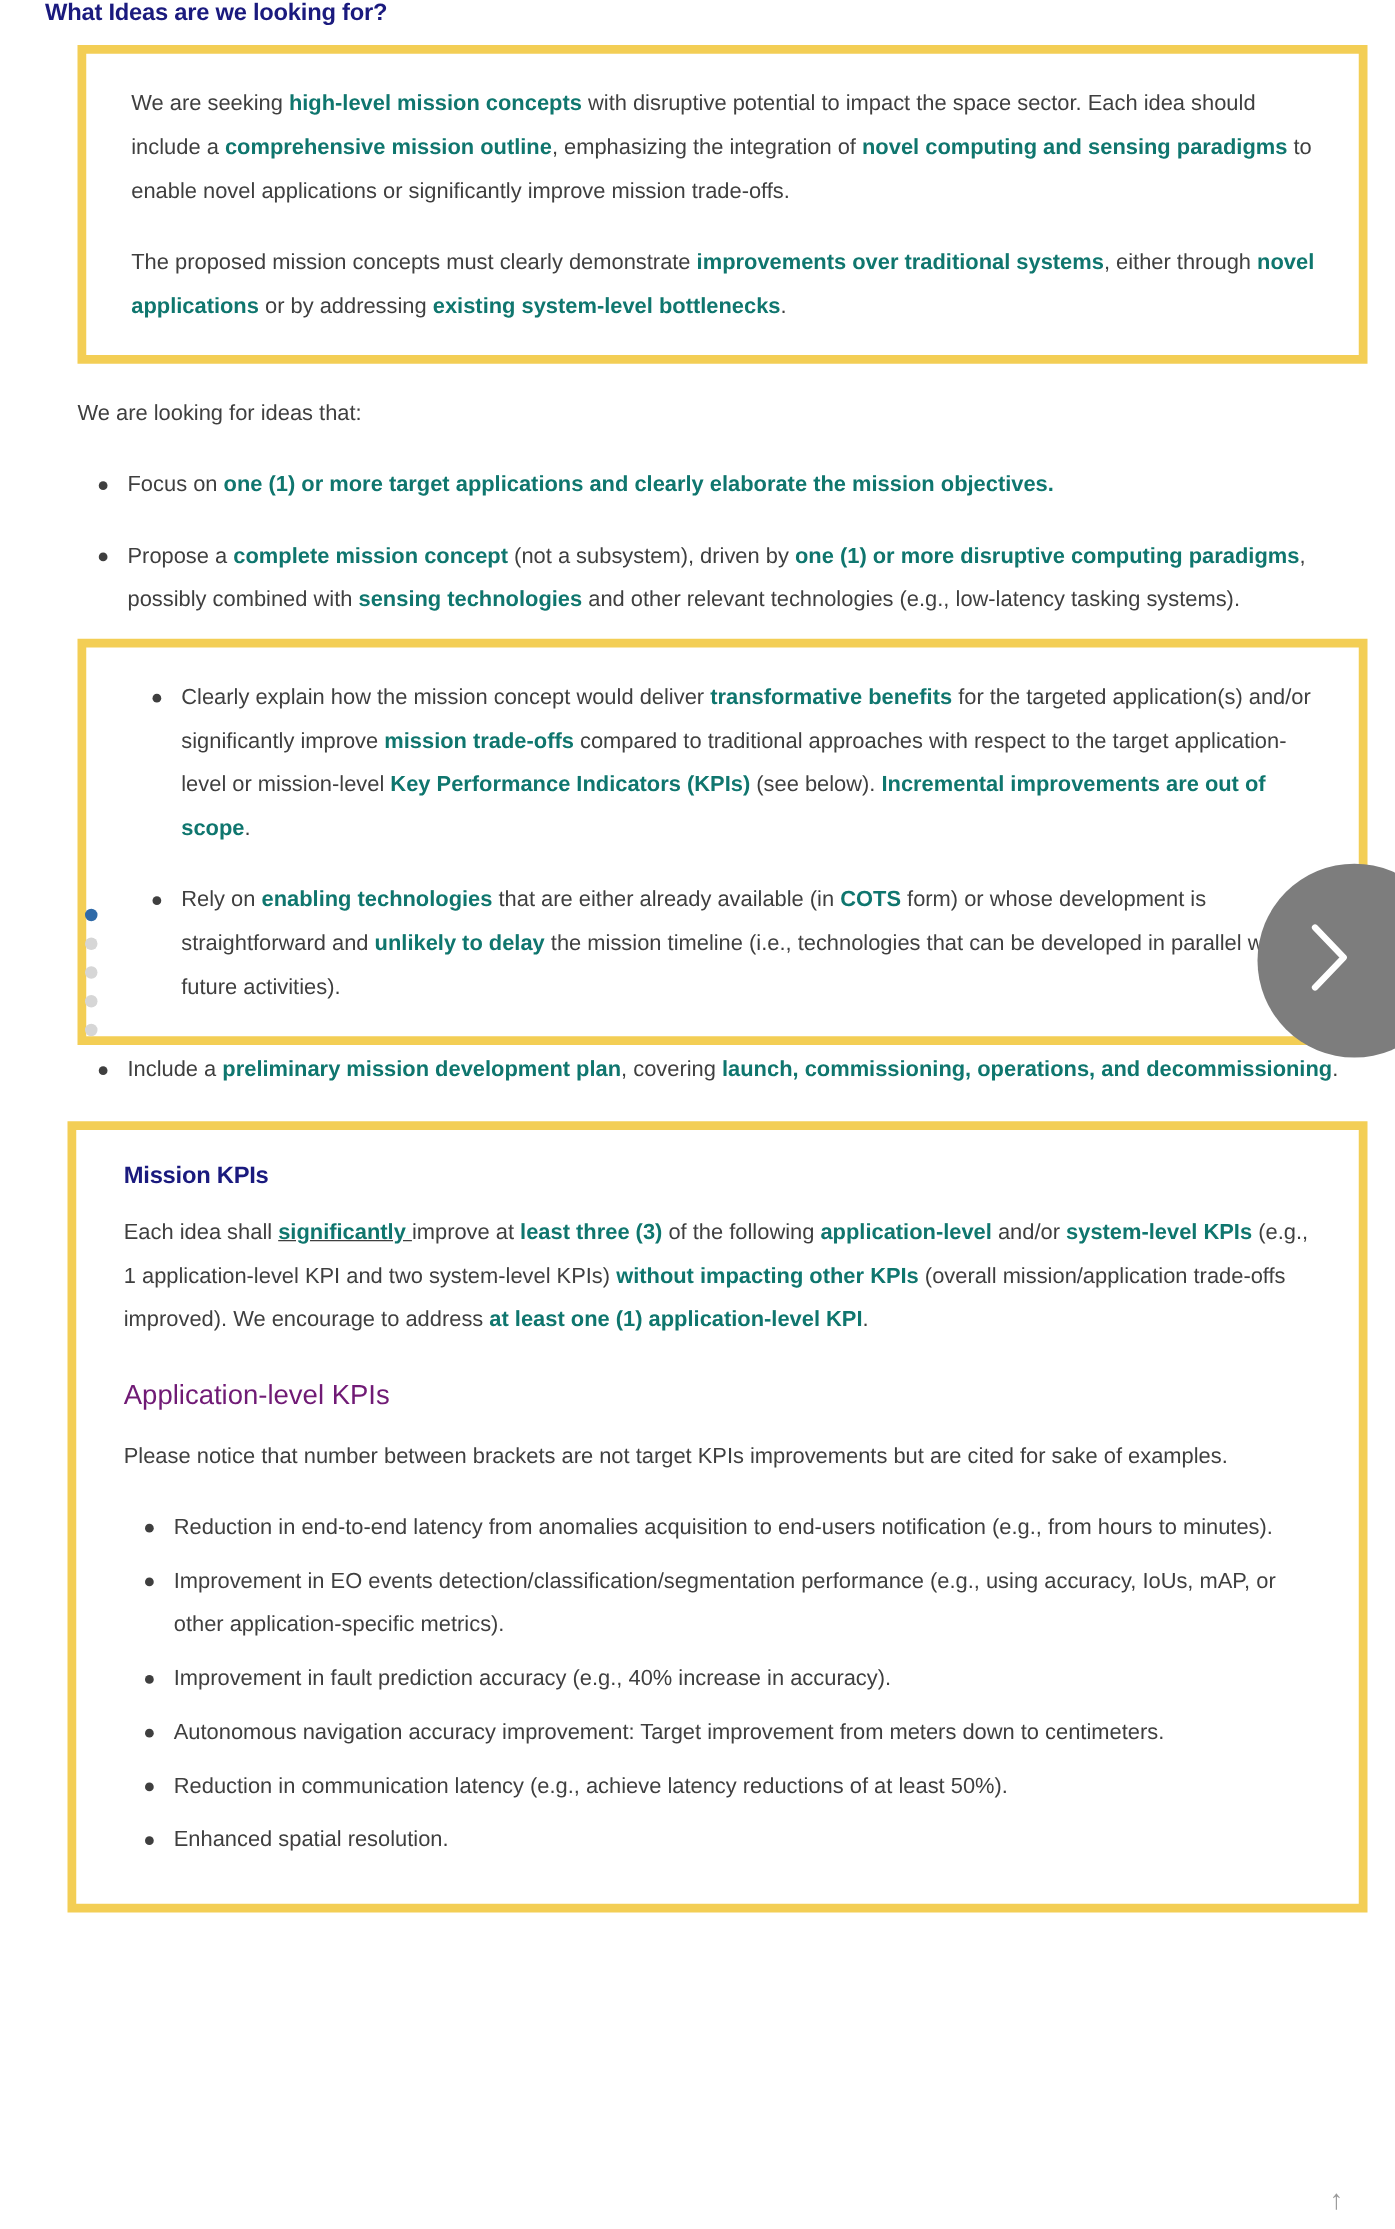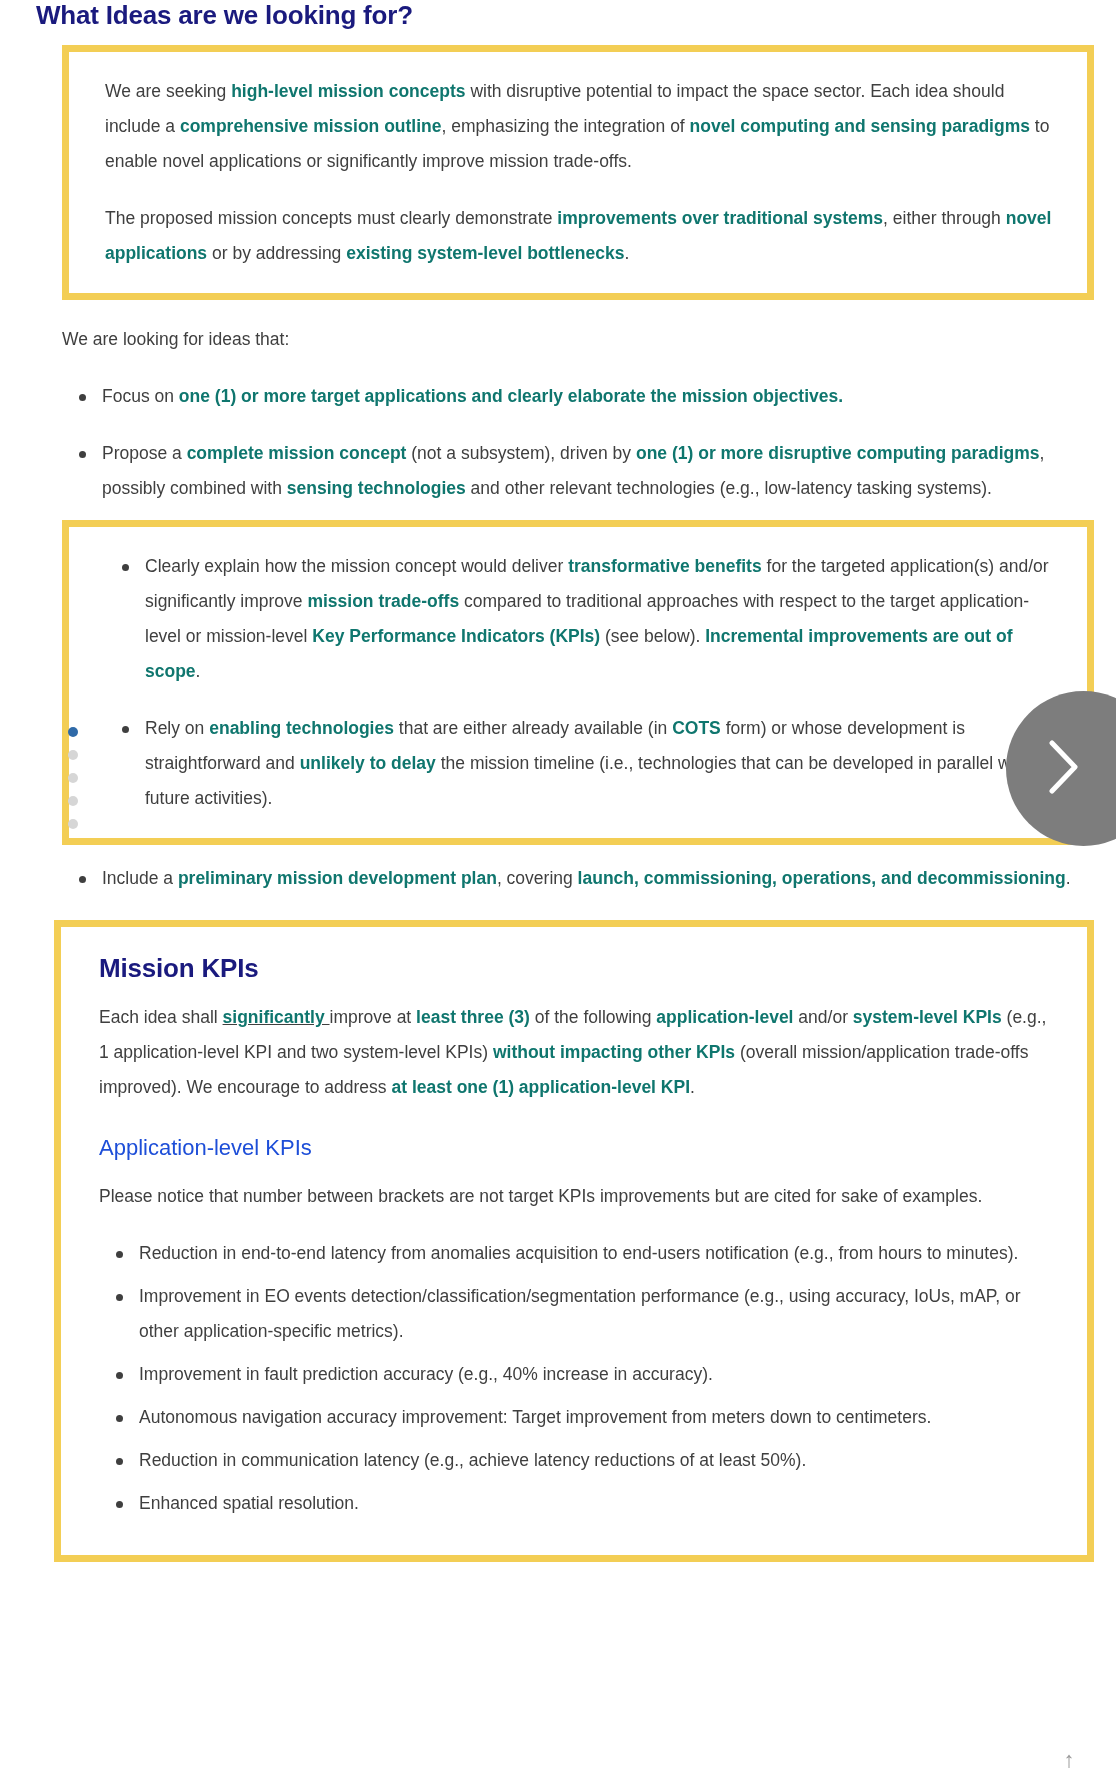--- a/index.html
+++ b/index.html
@@ -18,30 +18,30 @@
 
   .page {
     position: relative;
     width: 1116px;
     min-height: 1783px;
     background: #ffffff;
   }
 
   
   .h2 {
-    font-size: 26px;
+    font-size: 19px;
     font-weight: bold;
     color: #1a1a7e;
     margin: 0 0 16px 0;
     letter-spacing: -0.2px;
   }
   .h3 {
     font-size: 22px;
     font-weight: normal;
-    color: #1d4ed8;
+    color: #701a75;
     margin: 0 0 18px 0;
   }
   p.body {
     font-size: 17.5px;
     line-height: 2.0;
     color: #3f3f3f;
     margin: 0 0 22px 0;
   }
   p.body:last-child { margin-bottom: 0; }
   p.body b, li b { font-weight: bold; color: #0f766e; }
@@ -167,21 +167,21 @@
 
     <div class="hl" style="margin:14px 22px 0 62px;">
       <div class="inner-pad">
         <ul class="blist">
             <li>Clearly explain how the mission concept would deliver <b>transformative benefits</b> for the targeted application(s) and/or significantly improve <b>mission trade-offs</b> compared to traditional approaches with respect to the target application-level or mission-level <b>Key Performance Indicators (KPIs)</b> (see below). <b>Incremental improvements are out of scope</b>.</li>
             <li>Rely on <b>enabling technologies</b> that are either already available (in <b>COTS</b> form) or whose development is straightforward and <b>unlikely to delay</b> the mission timeline (i.e., technologies that can be developed in parallel with future activities).</li>
           </ul>
       </div>
     </div>
 
-    <div class="plain-block" style="padding-top:16px;">
+    <div class="plain-block" style="padding-top:2px;">
       <ul class="blist" style="margin-left:26px;">
           <li>Include a <b>preliminary mission development plan</b>, covering <b>launch, commissioning, operations, and decommissioning</b>.</li>
         </ul>
     </div>
   </div>
 
   <div class="hl" style="margin:24px 22px 0 54px;">
     <div class="inner-pad" style="padding:26px 26px 26px 38px;">
       <h2 class="h2">Mission KPIs</h2>
       <p class="body">Each idea shall <span class="u"><b>significantly </b></span>improve at <b>least three (3)</b> of the following <b>application-level</b> and/or <b>system-level KPIs</b> (e.g., 1 application-level KPI and two system-level KPIs) <b>without impacting other KPIs</b> (overall mission/application trade-offs improved). We encourage to address <b>at least one (1) application-level KPI</b>.</p>

